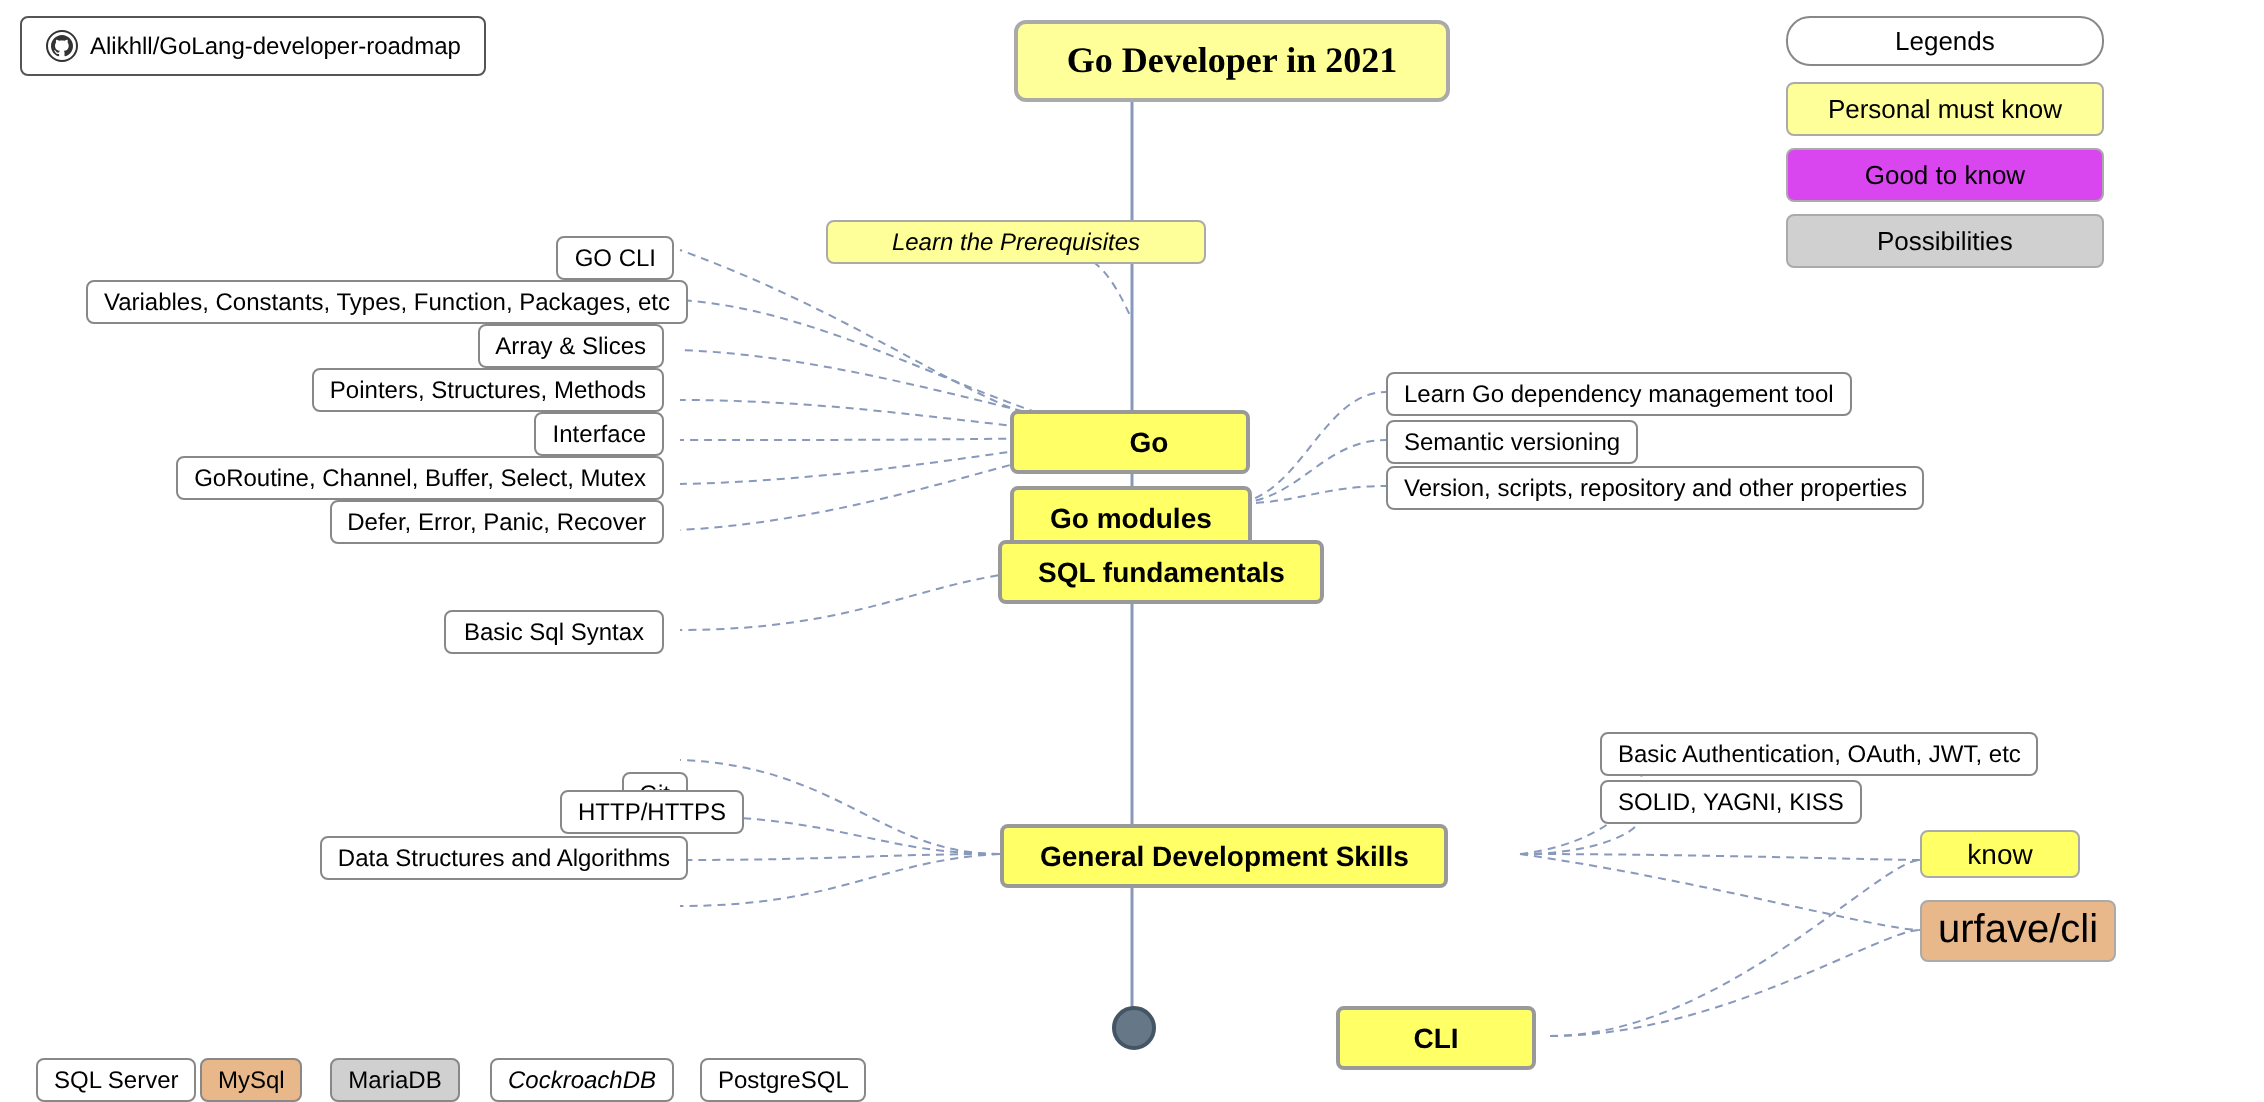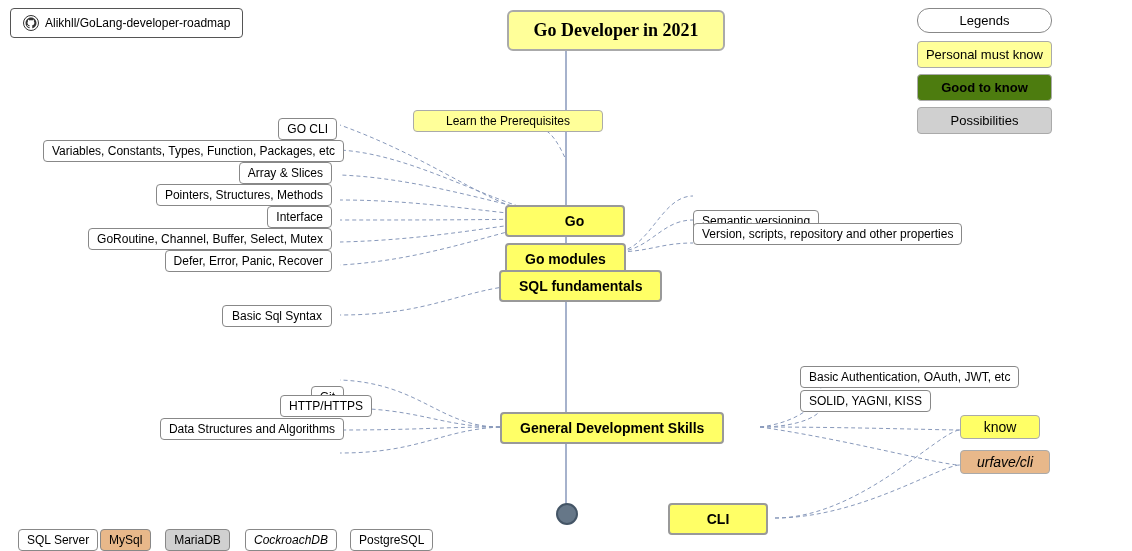--- a/index.html
+++ b/index.html
@@ -32,20 +32,21 @@
       font-size: 12px;
       white-space: nowrap;
       display: flex;
       align-items: center;
       justify-content: center;
       text-align: center;
     }
     .node-yellow {
       background: #ffff99;
       border: 1.5px solid #aaa;
+      font-style: italic;
     }
     .node-yellow-main {
       background: #ffff66;
       border: 2px solid #999;
       font-weight: bold;
       font-size: 14px;
       padding: 6px 18px;
     }
     .node-plain {
       background: #fff;
@@ -106,27 +107,27 @@
       border: 1.5px solid #888;
       border-radius: 12px;
       padding: 4px 16px;
       text-align: center;
       font-size: 13px;
       margin-bottom: 8px;
       background: #fff;
     }
     .legend-item {
       border-radius: 4px;
-      padding: 5px 8px;
+      padding: 5px 20px;
       text-align: center;
       font-size: 13px;
       margin-bottom: 6px;
     }
     .legend-personal { background: #ffff99; border: 1.5px solid #aaa; }
-    .legend-good { background: #4d7c0f; border: 1.5px solid #aaa; font-weight: bold; }
+    .legend-good { background: #d946ef; border: 1.5px solid #aaa; }
     .legend-possibilities { background: #d0d0d0; border: 1.5px solid #aaa; }
   </style>
 </head>
 <body>
 
 <div class="canvas">
 
   <svg class="connections">
 
     <path d="M566,45 C566,80 566,360 566,520" stroke="#8899bb" stroke-width="1.5" fill="none"></path>
@@ -214,24 +215,27 @@
   <div class="node node-plain" style="right:800px; top:228px; min-width:190px;">
     <span>GoRoutine, Channel, Buffer, Select, Mutex</span>
   </div>
   <div class="node node-plain" style="right:800px; top:250px; min-width:150px;">
     <span>Defer, Error, Panic, Recover</span>
   </div>
   <div class="node node-plain" style="right:800px; top:305px; min-width:110px;">
     <span>Basic Sql Syntax</span>
   </div>
 
+  <div class="node node-plain" style="left:693px; top:186px; min-width:200px;">
+    <span>Learn Go dependency management tool</span>
+  </div>
   <div class="node node-plain" style="left:693px; top:210px; min-width:120px;">
     <span>Semantic versioning</span>
   </div>
-  <div class="node node-plain" style="left:693px; top:223px; min-width:240px;">
+  <div class="node node-plain" style="left:693px; top:233px; min-width:240px;">
     <span>Version, scripts, repository and other properties</span>
   </div>
 
   <div class="node node-yellow-main" style="left:500px; top:412px; min-width:220px;">
     <span>General Development Skills</span>
   </div>
 
   <div class="node node-plain" style="right:788px; top:386px; min-width:30px;">
     <span>Git</span>
   </div>
@@ -246,21 +250,21 @@
     <span>Basic Authentication, OAuth, JWT, etc</span>
   </div>
   <div class="node node-plain" style="left:800px; top:390px; min-width:120px;">
     <span>SOLID, YAGNI, KISS</span>
   </div>
 
   <div class="node node-cobra" style="left:960px; top:415px; min-width:80px; font-size:14px;">
     <span>know</span>
   </div>
 
-  <div class="node node-urfave" style="left:960px; top:450px; min-width:90px; font-size:14px;font-style:italic;">
+  <div class="node node-urfave" style="left:960px; top:450px; min-width:90px; font-size:20px;">
     <span>urfave/cli</span>
   </div>
 
   <div class="node node-yellow-main" style="left:668px; top:503px; min-width:100px;">
     <span>CLI</span>
   </div>
 
   <div style="position:absolute; left:556px; top:503px; width:22px; height:22px; border-radius:50%; background:#667788; border:2px solid #445566;"></div>
 
   <div class="node node-sqlserver" style="left:18px; top:529px; min-width:70px;">

